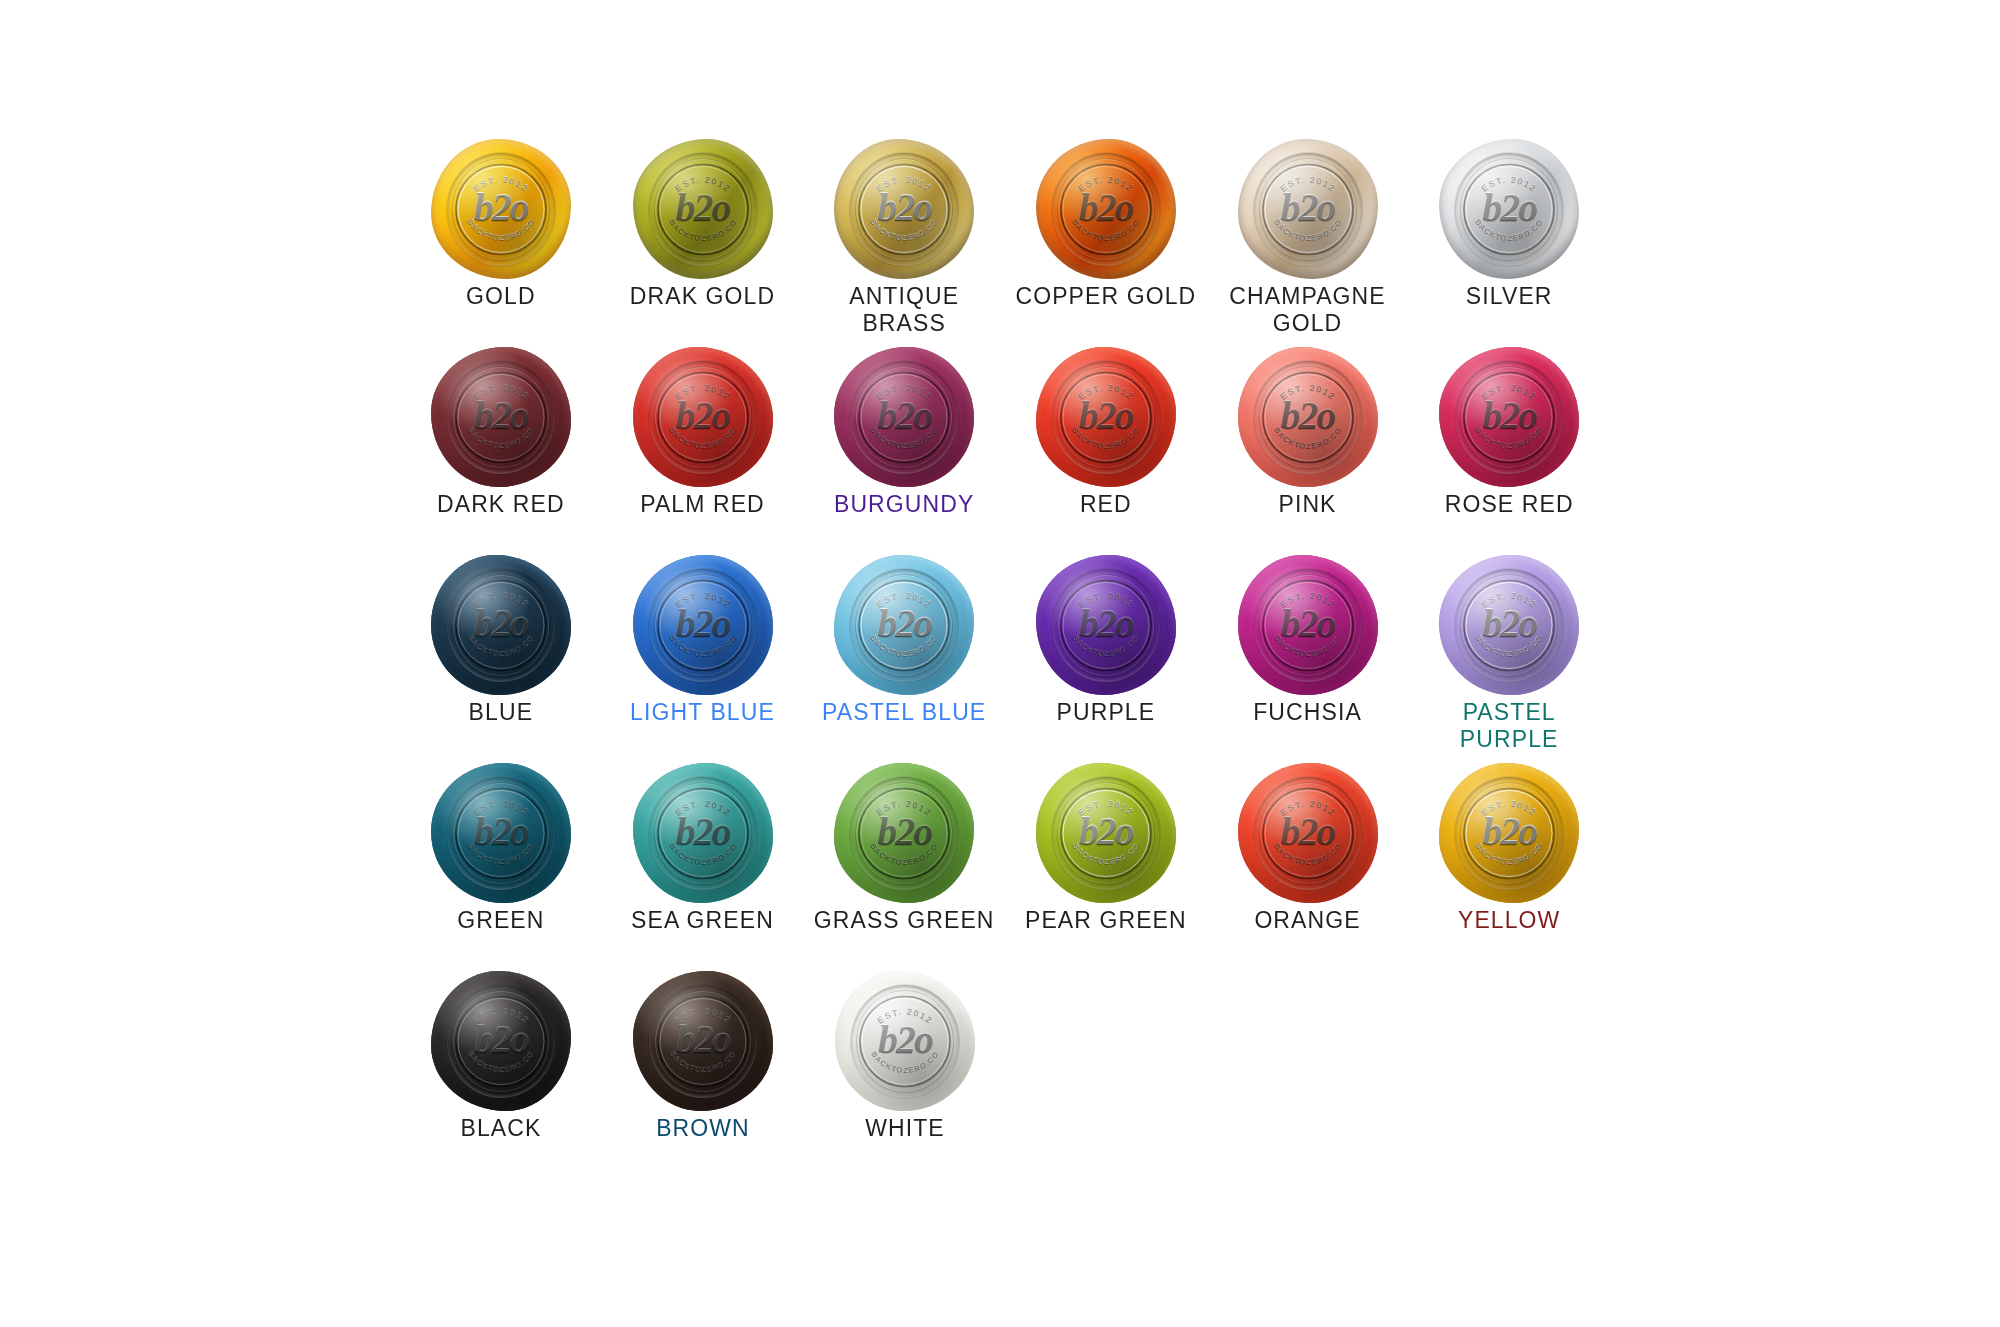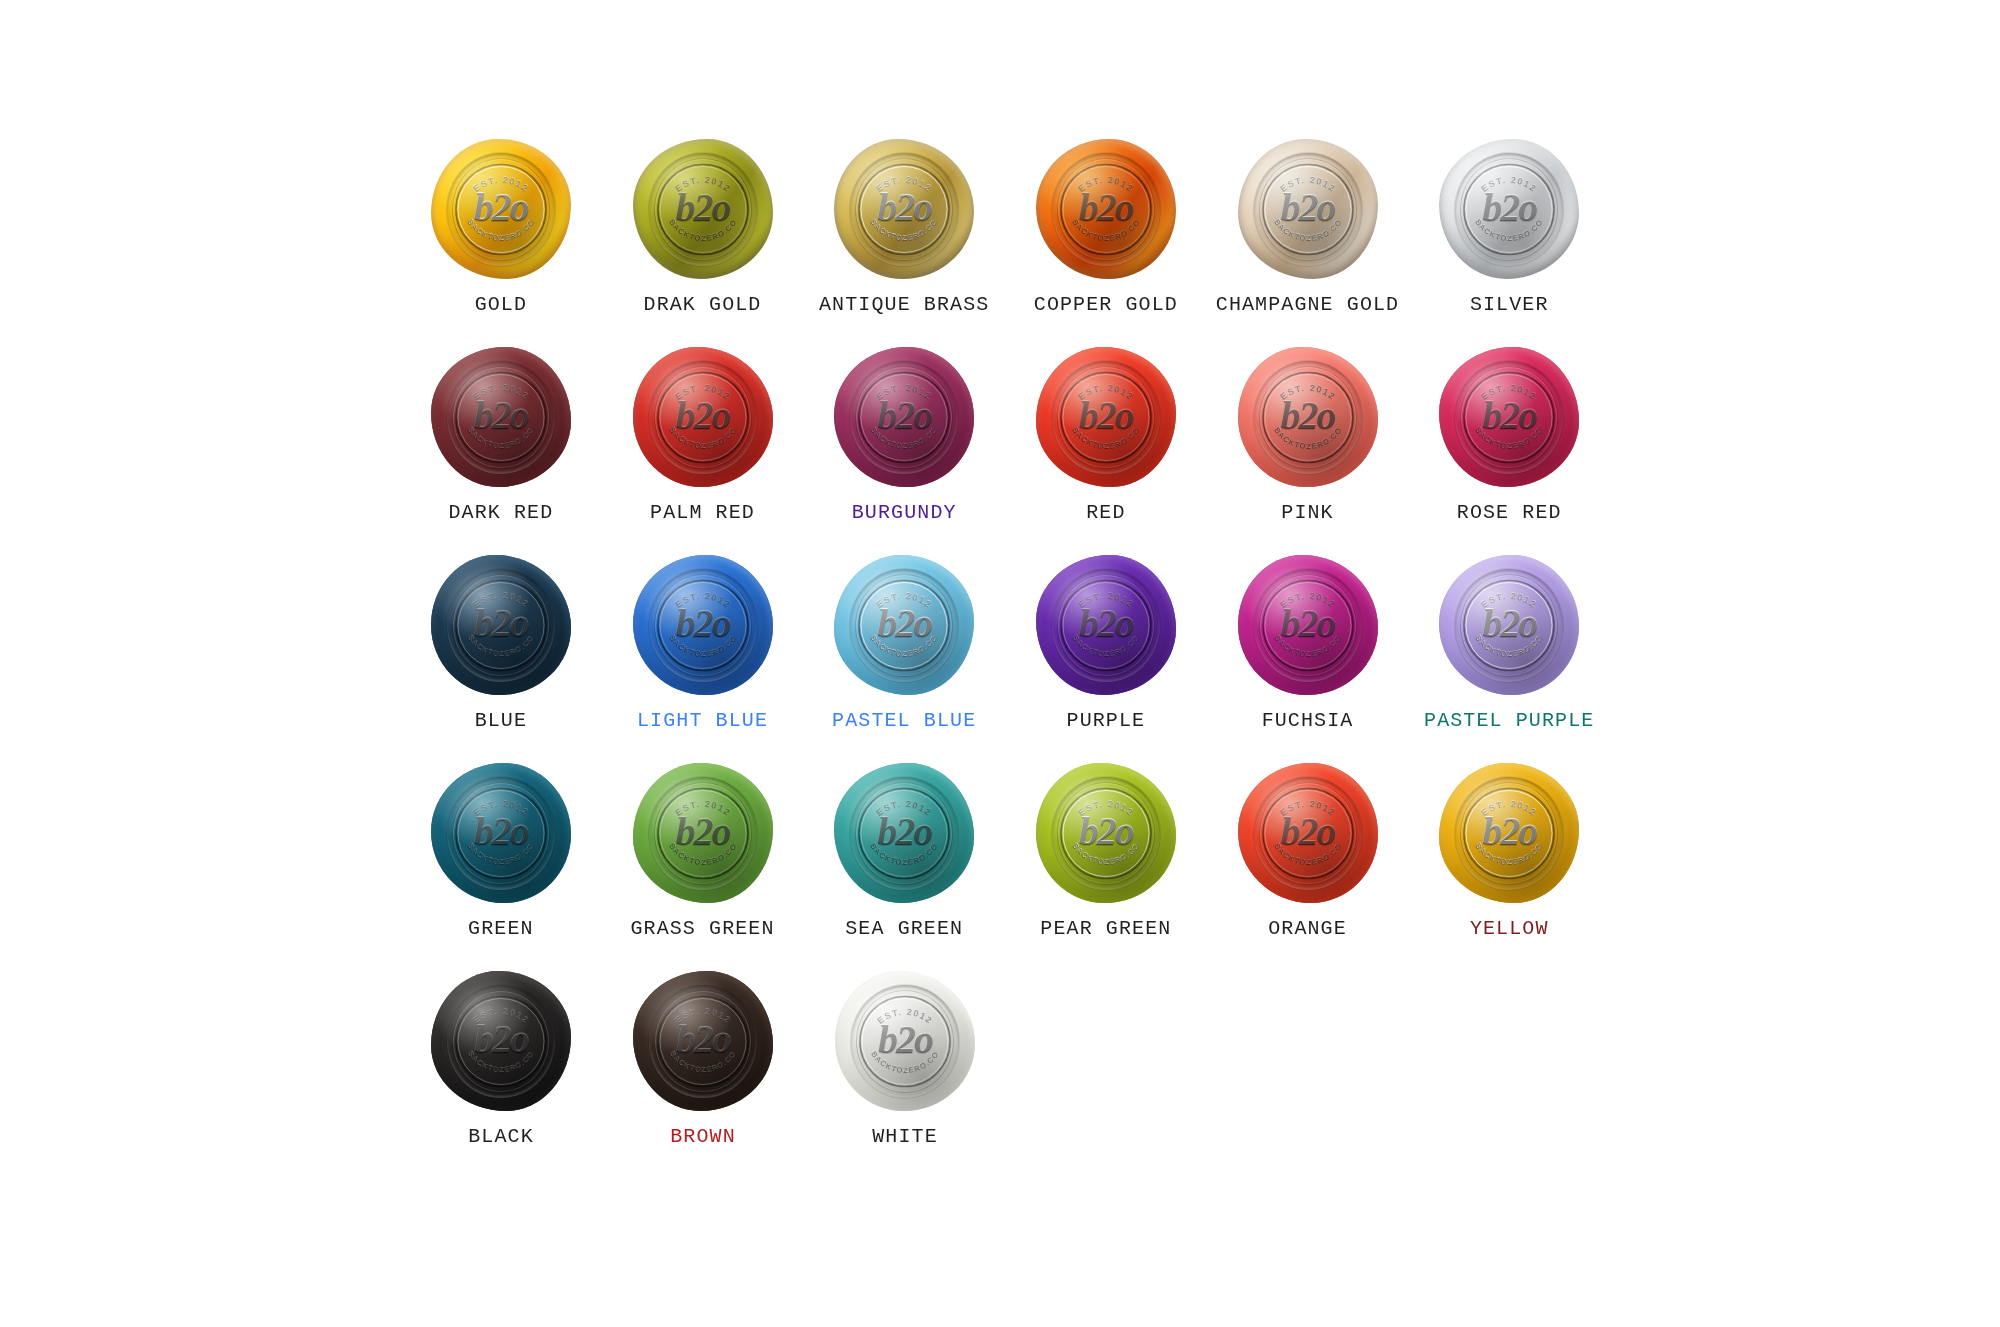--- a/index.html
+++ b/index.html
@@ -127,23 +127,22 @@
     font-weight: 700;
     font-size: 40px;
     letter-spacing: -2px;
     line-height: 1;
     z-index: 5;
     user-select: none;
   }
 
   
   .label {
-    margin-top: 10px;
-    font-family: Liberation Mono, monospace;
-    font-size: 20px;
+    font-family: Liberation Sans, sans-serif;
+    font-size: 23px;
     letter-spacing: 1.1px;
     color: #231f20;
     text-align: center;
     line-height: 1.18;
     max-width: 196px;
     text-transform: uppercase;
   }
 </style>
 </head>
 <body>
@@ -570,20 +569,42 @@
                   <text class="ring-txt" font-size="7.6" letter-spacing="1.1" fill="rgba(0,0,0,0.50)" dy="0"><textPath xlink:href="#sg18-bot" href="#sg18-bot" startOffset="50%" text-anchor="middle">BACKTOZERO.CO</textPath></text>
                 </svg>
                 <div class="mono" style="color: rgba(0, 0, 0, 0.5); text-shadow: rgba(255, 255, 255, 0.34) 0px -1px 0px, rgba(0, 0, 0, 0.18) 0px 1px 1px;">b2o</div>
               </div>
             </div>
           </div>
           <div class="label" style="color: rgb(35, 31, 32);">GREEN</div>
         </div>
         <div class="cell">
           <div class="seal-wrap">
+            <div class="seal v2" style="background: radial-gradient(70% 66% at 38% 30%, rgb(111, 201, 197) 0%, rgb(58, 166, 162) 46%, rgb(35, 131, 128) 100%); background-blend-mode: normal; box-shadow: rgb(35, 131, 128) 0px -5px 9px inset, rgb(111, 201, 197) 0px 4px 8px inset;">
+              <div class="disc">
+                <svg class="seal-svg" viewBox="0 0 108 113">
+                  <defs>
+                    <path id="sg20-top" d="M 17,60 A 38,39 0 0 1 91,60" fill="none"></path>
+                    <path id="sg20-bot" d="M 15,56 A 40,41 0 0 0 93,56" fill="none"></path>
+                  </defs>
+                  <circle cx="54" cy="56.5" r="45" fill="none" stroke="rgba(0,0,0,0.50)" stroke-width="1.6"></circle>
+                  <circle cx="54" cy="56.5" r="43" fill="none" stroke="rgba(255,255,255,0.34)" stroke-width="0.9"></circle>
+                  <text class="ring-txt" font-size="9" letter-spacing="1.4" fill="rgba(255,255,255,0.34)" dy="-0.6"><textPath xlink:href="#sg20-top" href="#sg20-top" startOffset="50%" text-anchor="middle">EST. 2012</textPath></text>
+                  <text class="ring-txt" font-size="9" letter-spacing="1.4" fill="rgba(0,0,0,0.50)" dy="0"><textPath xlink:href="#sg20-top" href="#sg20-top" startOffset="50%" text-anchor="middle">EST. 2012</textPath></text>
+                  <text class="ring-txt" font-size="7.6" letter-spacing="1.1" fill="rgba(255,255,255,0.34)" dy="-0.6"><textPath xlink:href="#sg20-bot" href="#sg20-bot" startOffset="50%" text-anchor="middle">BACKTOZERO.CO</textPath></text>
+                  <text class="ring-txt" font-size="7.6" letter-spacing="1.1" fill="rgba(0,0,0,0.50)" dy="0"><textPath xlink:href="#sg20-bot" href="#sg20-bot" startOffset="50%" text-anchor="middle">BACKTOZERO.CO</textPath></text>
+                </svg>
+                <div class="mono" style="color: rgba(0, 0, 0, 0.5); text-shadow: rgba(255, 255, 255, 0.34) 0px -1px 0px, rgba(0, 0, 0, 0.18) 0px 1px 1px;">b2o</div>
+              </div>
+            </div>
+          </div>
+          <div class="label" style="color: rgb(35, 31, 32);">SEA GREEN</div>
+        </div>
+        <div class="cell">
+          <div class="seal-wrap">
             <div class="seal v1" style="background: radial-gradient(70% 66% at 38% 30%, rgb(155, 205, 116) 0%, rgb(111, 174, 66) 46%, rgb(84, 138, 47) 100%); background-blend-mode: normal; box-shadow: rgb(84, 138, 47) 0px -5px 9px inset, rgb(155, 205, 116) 0px 4px 8px inset;">
               <div class="disc">
                 <svg class="seal-svg" viewBox="0 0 108 113">
                   <defs>
                     <path id="sg19-top" d="M 17,60 A 38,39 0 0 1 91,60" fill="none"></path>
                     <path id="sg19-bot" d="M 15,56 A 40,41 0 0 0 93,56" fill="none"></path>
                   </defs>
                   <circle cx="54" cy="56.5" r="45" fill="none" stroke="rgba(0,0,0,0.50)" stroke-width="1.6"></circle>
                   <circle cx="54" cy="56.5" r="43" fill="none" stroke="rgba(255,255,255,0.34)" stroke-width="0.9"></circle>
                   <text class="ring-txt" font-size="9" letter-spacing="1.4" fill="rgba(255,255,255,0.34)" dy="-0.6"><textPath xlink:href="#sg19-top" href="#sg19-top" startOffset="50%" text-anchor="middle">EST. 2012</textPath></text>
@@ -592,42 +613,20 @@
                   <text class="ring-txt" font-size="7.6" letter-spacing="1.1" fill="rgba(0,0,0,0.50)" dy="0"><textPath xlink:href="#sg19-bot" href="#sg19-bot" startOffset="50%" text-anchor="middle">BACKTOZERO.CO</textPath></text>
                 </svg>
                 <div class="mono" style="color: rgba(0, 0, 0, 0.5); text-shadow: rgba(255, 255, 255, 0.34) 0px -1px 0px, rgba(0, 0, 0, 0.18) 0px 1px 1px;">b2o</div>
               </div>
             </div>
           </div>
           <div class="label" style="color: rgb(35, 31, 32);">GRASS GREEN</div>
         </div>
         <div class="cell">
           <div class="seal-wrap">
-            <div class="seal v2" style="background: radial-gradient(70% 66% at 38% 30%, rgb(111, 201, 197) 0%, rgb(58, 166, 162) 46%, rgb(35, 131, 128) 100%); background-blend-mode: normal; box-shadow: rgb(35, 131, 128) 0px -5px 9px inset, rgb(111, 201, 197) 0px 4px 8px inset;">
-              <div class="disc">
-                <svg class="seal-svg" viewBox="0 0 108 113">
-                  <defs>
-                    <path id="sg20-top" d="M 17,60 A 38,39 0 0 1 91,60" fill="none"></path>
-                    <path id="sg20-bot" d="M 15,56 A 40,41 0 0 0 93,56" fill="none"></path>
-                  </defs>
-                  <circle cx="54" cy="56.5" r="45" fill="none" stroke="rgba(0,0,0,0.50)" stroke-width="1.6"></circle>
-                  <circle cx="54" cy="56.5" r="43" fill="none" stroke="rgba(255,255,255,0.34)" stroke-width="0.9"></circle>
-                  <text class="ring-txt" font-size="9" letter-spacing="1.4" fill="rgba(255,255,255,0.34)" dy="-0.6"><textPath xlink:href="#sg20-top" href="#sg20-top" startOffset="50%" text-anchor="middle">EST. 2012</textPath></text>
-                  <text class="ring-txt" font-size="9" letter-spacing="1.4" fill="rgba(0,0,0,0.50)" dy="0"><textPath xlink:href="#sg20-top" href="#sg20-top" startOffset="50%" text-anchor="middle">EST. 2012</textPath></text>
-                  <text class="ring-txt" font-size="7.6" letter-spacing="1.1" fill="rgba(255,255,255,0.34)" dy="-0.6"><textPath xlink:href="#sg20-bot" href="#sg20-bot" startOffset="50%" text-anchor="middle">BACKTOZERO.CO</textPath></text>
-                  <text class="ring-txt" font-size="7.6" letter-spacing="1.1" fill="rgba(0,0,0,0.50)" dy="0"><textPath xlink:href="#sg20-bot" href="#sg20-bot" startOffset="50%" text-anchor="middle">BACKTOZERO.CO</textPath></text>
-                </svg>
-                <div class="mono" style="color: rgba(0, 0, 0, 0.5); text-shadow: rgba(255, 255, 255, 0.34) 0px -1px 0px, rgba(0, 0, 0, 0.18) 0px 1px 1px;">b2o</div>
-              </div>
-            </div>
-          </div>
-          <div class="label" style="color: rgb(35, 31, 32);">SEA GREEN</div>
-        </div>
-        <div class="cell">
-          <div class="seal-wrap">
             <div class="seal v3" style="background: radial-gradient(70% 66% at 38% 30%, rgb(200, 222, 93) 0%, rgb(168, 195, 35) 46%, rgb(134, 156, 22) 100%); background-blend-mode: normal; box-shadow: rgb(134, 156, 22) 0px -5px 9px inset, rgb(200, 222, 93) 0px 4px 8px inset;">
               <div class="disc">
                 <svg class="seal-svg" viewBox="0 0 108 113">
                   <defs>
                     <path id="sg21-top" d="M 17,60 A 38,39 0 0 1 91,60" fill="none"></path>
                     <path id="sg21-bot" d="M 15,56 A 40,41 0 0 0 93,56" fill="none"></path>
                   </defs>
                   <circle cx="54" cy="56.5" r="45" fill="none" stroke="rgba(0,0,0,0.40)" stroke-width="1.6"></circle>
                   <circle cx="54" cy="56.5" r="43" fill="none" stroke="rgba(255,255,255,0.85)" stroke-width="0.9"></circle>
                   <text class="ring-txt" font-size="9" letter-spacing="1.4" fill="rgba(255,255,255,0.85)" dy="-0.6"><textPath xlink:href="#sg21-top" href="#sg21-top" startOffset="50%" text-anchor="middle">EST. 2012</textPath></text>
@@ -722,21 +721,21 @@
                   <circle cx="54" cy="56.5" r="43" fill="none" stroke="rgba(255,255,255,0.34)" stroke-width="0.9"></circle>
                   <text class="ring-txt" font-size="9" letter-spacing="1.4" fill="rgba(255,255,255,0.34)" dy="-0.6"><textPath xlink:href="#sg25-top" href="#sg25-top" startOffset="50%" text-anchor="middle">EST. 2012</textPath></text>
                   <text class="ring-txt" font-size="9" letter-spacing="1.4" fill="rgba(0,0,0,0.50)" dy="0"><textPath xlink:href="#sg25-top" href="#sg25-top" startOffset="50%" text-anchor="middle">EST. 2012</textPath></text>
                   <text class="ring-txt" font-size="7.6" letter-spacing="1.1" fill="rgba(255,255,255,0.34)" dy="-0.6"><textPath xlink:href="#sg25-bot" href="#sg25-bot" startOffset="50%" text-anchor="middle">BACKTOZERO.CO</textPath></text>
                   <text class="ring-txt" font-size="7.6" letter-spacing="1.1" fill="rgba(0,0,0,0.50)" dy="0"><textPath xlink:href="#sg25-bot" href="#sg25-bot" startOffset="50%" text-anchor="middle">BACKTOZERO.CO</textPath></text>
                 </svg>
                 <div class="mono" style="color: rgba(0, 0, 0, 0.5); text-shadow: rgba(255, 255, 255, 0.34) 0px -1px 0px, rgba(0, 0, 0, 0.18) 0px 1px 1px;">b2o</div>
               </div>
             </div>
           </div>
-          <div class="label" style="color: #b91c1c;">BROWN</div>
+          <div class="label" style="color: #0c4a6e;">BROWN</div>
         </div>
         <div class="cell">
           <div class="seal-wrap">
             <div class="seal v3" style="background: radial-gradient(70% 66% at 38% 30%, rgb(255, 255, 255) 0%, rgb(238, 239, 233) 46%, rgb(210, 211, 203) 100%); background-blend-mode: normal; box-shadow: rgb(210, 211, 203) 0px -5px 9px inset, rgb(255, 255, 255) 0px 4px 8px inset;">
               <div class="disc">
                 <svg class="seal-svg" viewBox="0 0 108 113">
                   <defs>
                     <path id="sg26-top" d="M 17,60 A 38,39 0 0 1 91,60" fill="none"></path>
                     <path id="sg26-bot" d="M 15,56 A 40,41 0 0 0 93,56" fill="none"></path>
                   </defs>

